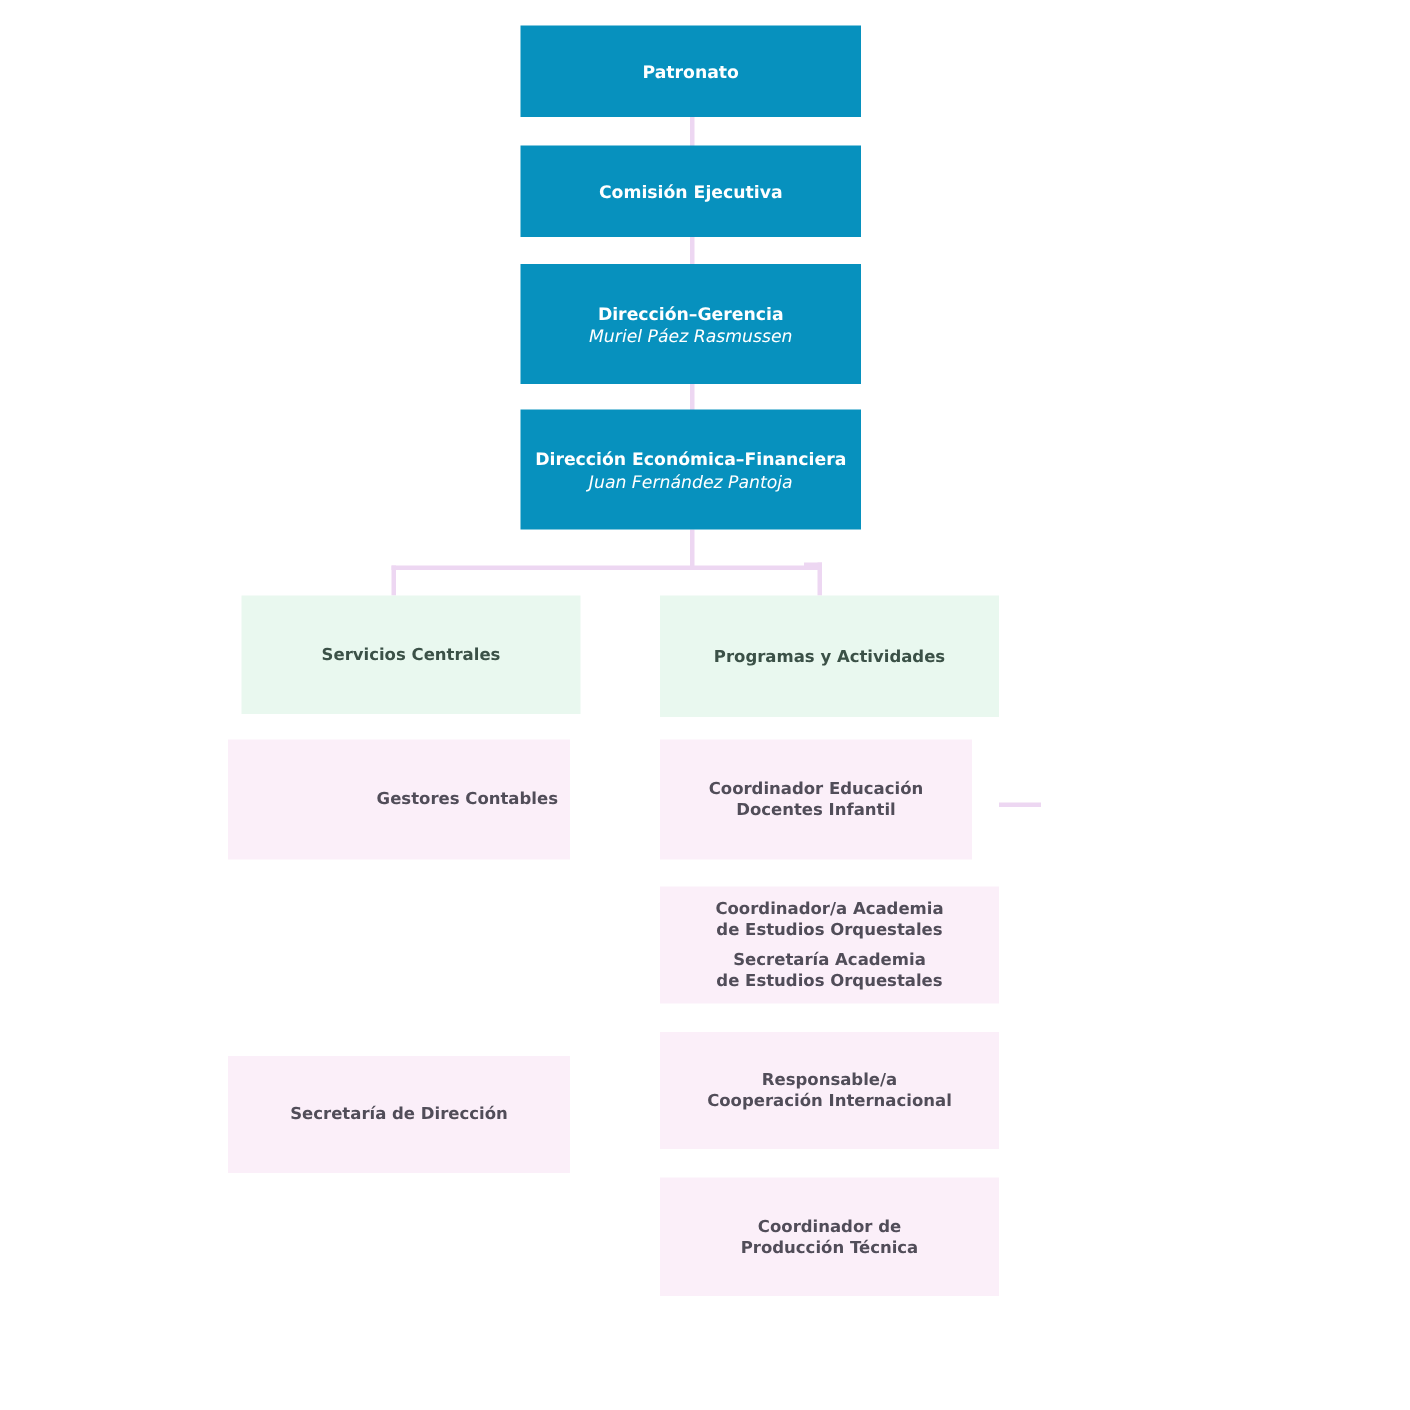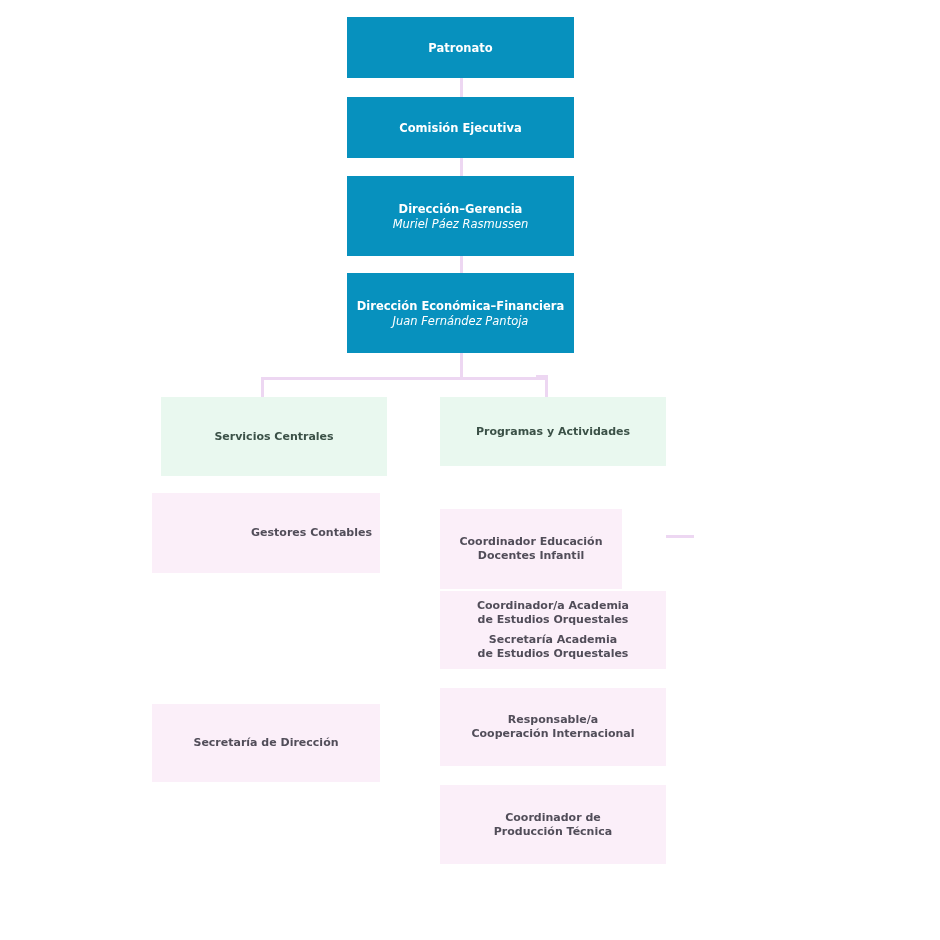--- a/index.html
+++ b/index.html
@@ -86,34 +86,34 @@
 
   <div class="node exec" style="left:347px; top:273px; width:227px; height:80px;">
     <div class="title">Dirección Económica–Financiera</div>
     <div class="person">Juan Fernández Pantoja</div>
   </div>
 
   <div class="node dept" style="left:149px; top:397px; width:226px; height:79px;margin-left:12px;">
     <div>Servicios Centrales</div>
   </div>
 
-  <div class="node dept" style="left:440px; top:397px; width:226px; height:69px;">
+  <div class="node dept" style="left:440px; top:397px; width:226px; height:81px;">
     <div>Programas y Actividades</div>
   </div>
 
   <div class="node role" style="left:152px; top:493px; width:228px; height:80px;align-items:flex-end;">
     <div>Gestores Contables</div>
   </div>
 
 
   <div class="node role" style="left:152px; top:688px; width:228px; height:78px;margin-top:16px;">
     <div>Secretaría de Dirección</div>
   </div>
 
-  <div class="node role" style="left:440px; top:509px; width:182px; height:80px;align-items:center;">
+  <div class="node role" style="left:440px; top:493px; width:208px; height:80px;align-items:center;">
     <div>Coordinador Educación</div>
     <div>Docentes Infantil</div>
   </div>
 
   <div class="node role" style="left:440px; top:591px; width:226px; height:78px;">
     <div>Coordinador/a Academia</div>
     <div>de Estudios Orquestales</div>
     <div class="para2">Secretaría Academia</div>
     <div>de Estudios Orquestales</div>
   </div>

